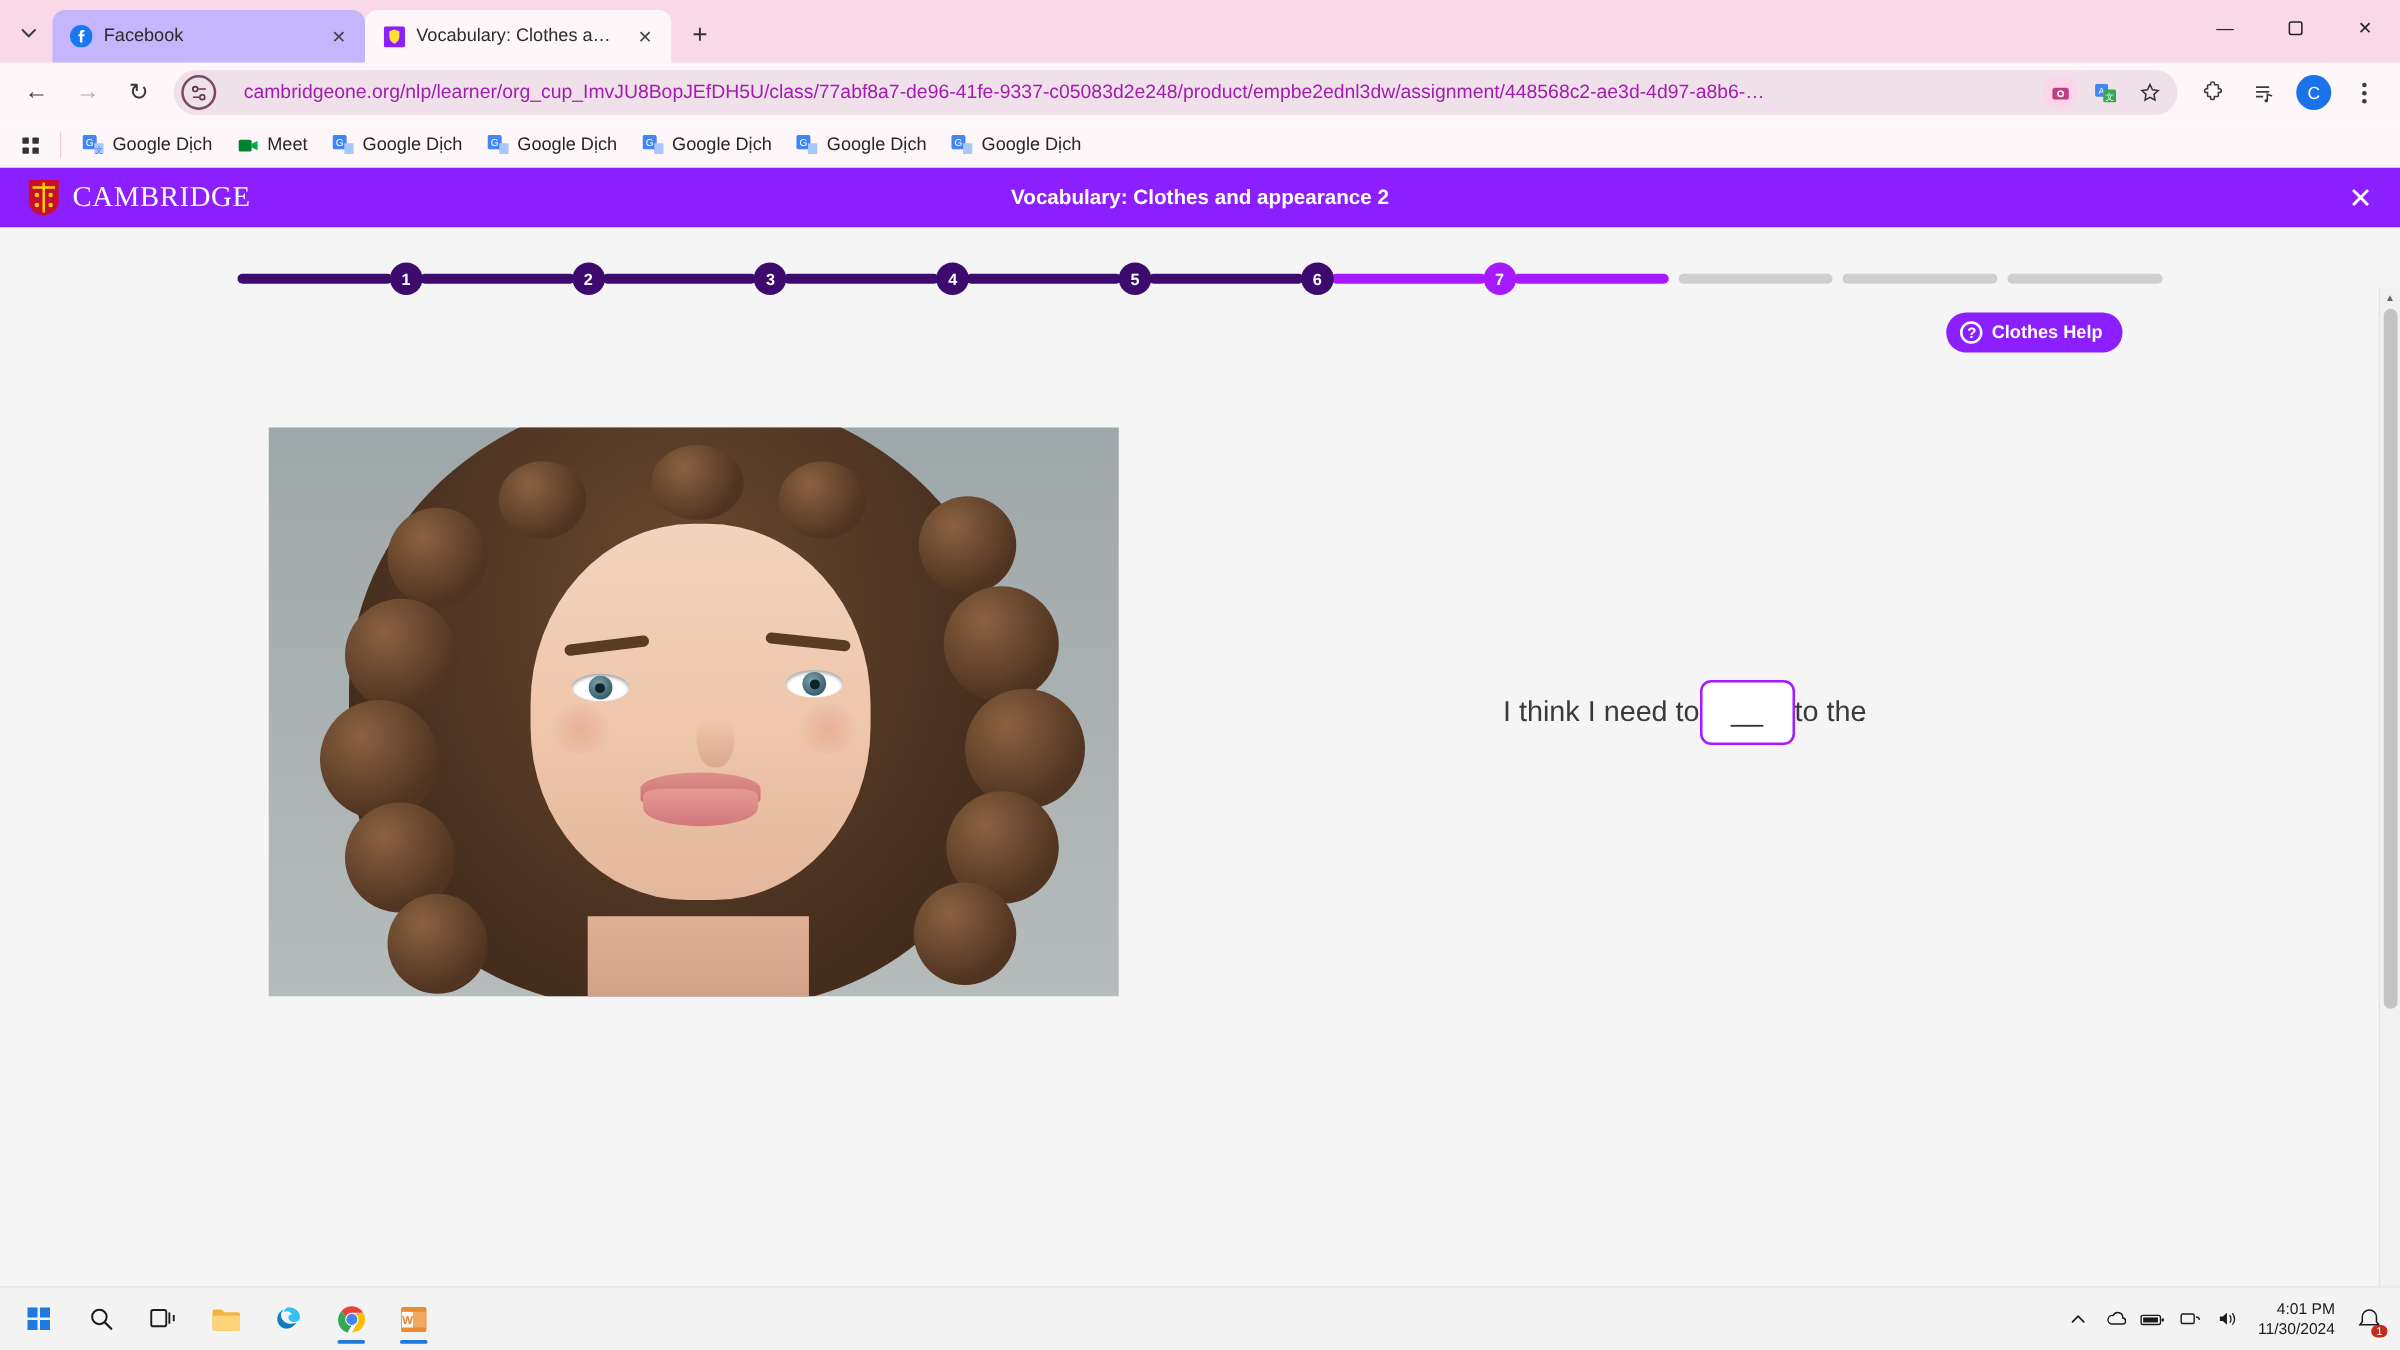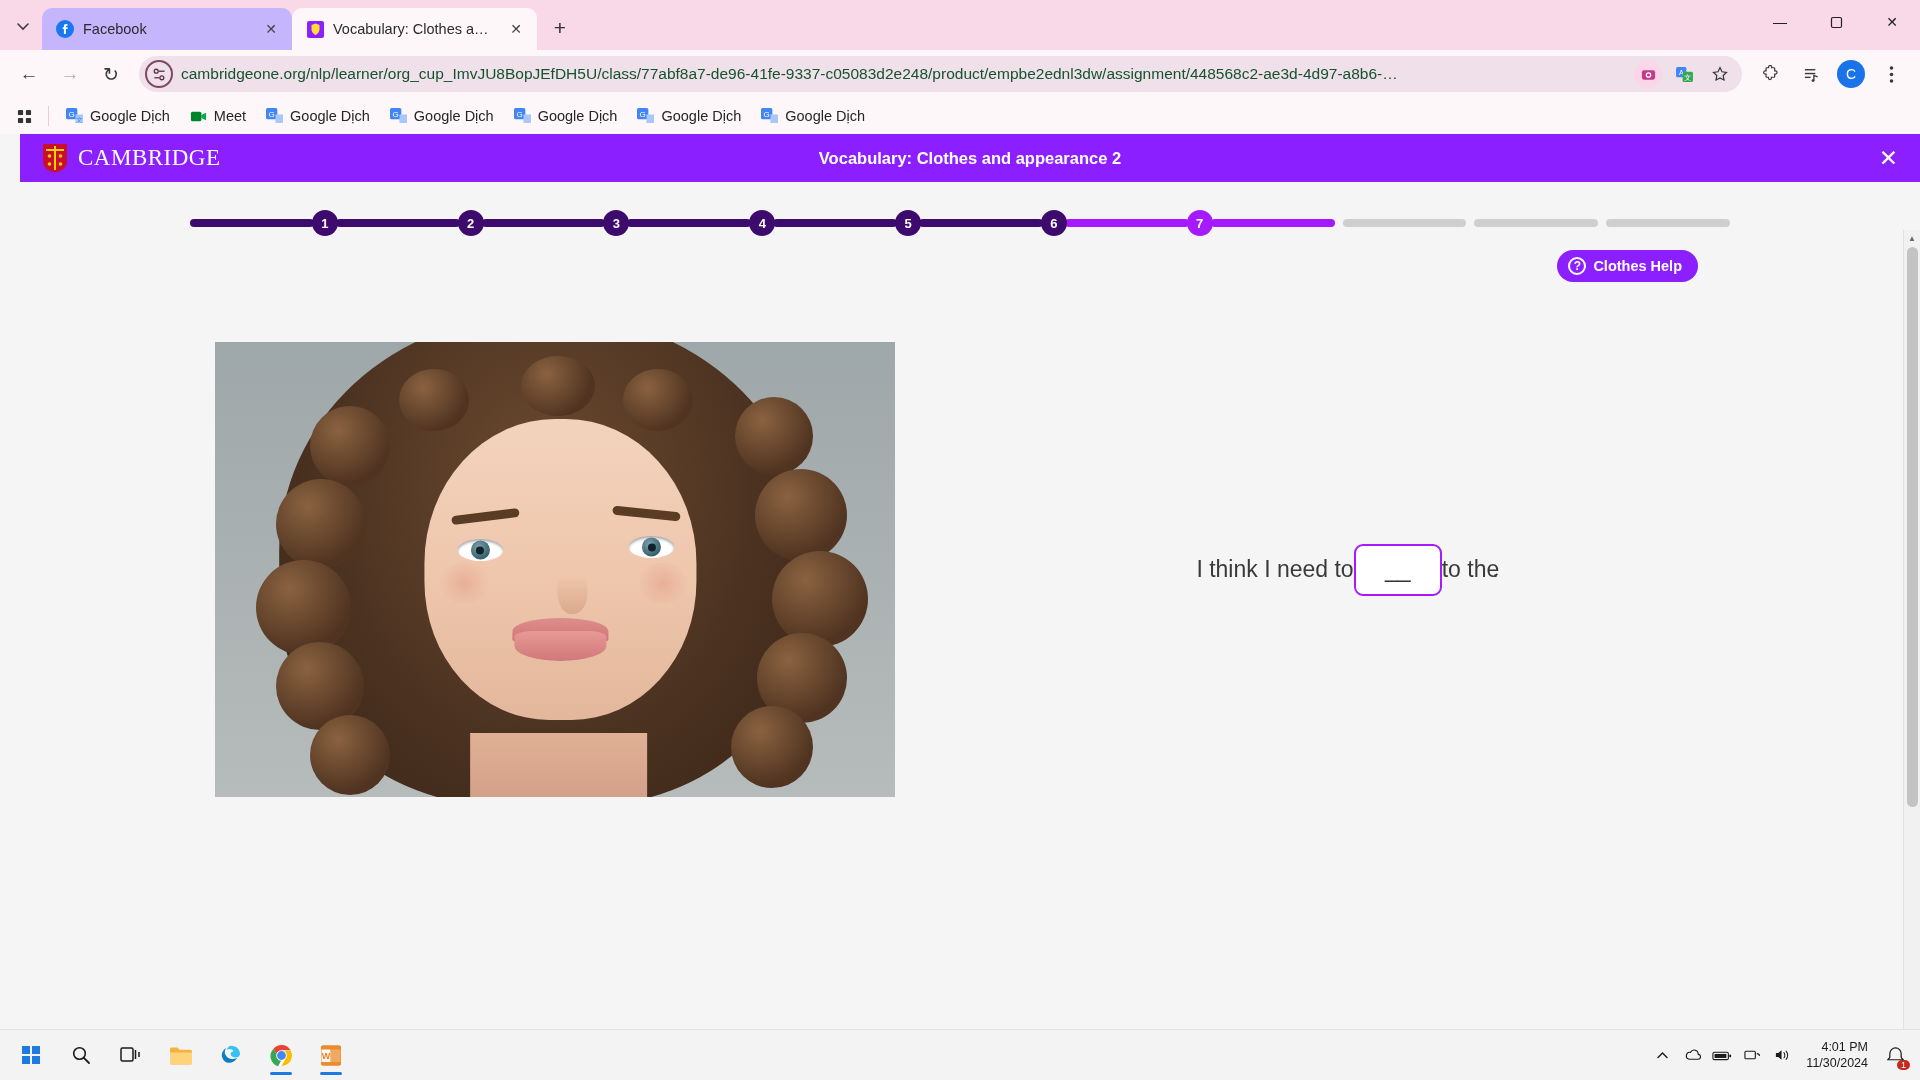--- a/index.html
+++ b/index.html
@@ -65,22 +65,22 @@
   .omnibox {
     flex: 1 1 auto; height: 36px; background: #f0e0ea; border-radius: 18px;
     display: flex; align-items: center; padding: 0 8px 0 6px; gap: 8px;
     margin: 0 6px; min-width: 0; cursor: text;
   }
   .site-chip {
     width: 28px; height: 28px; border-radius: 50%; border: 2px solid #7a4a63;
     display: flex; align-items: center; justify-content: center; flex: 0 0 28px;
   }
   .url {
-    flex: 1 1 auto; font-size: 15.5px; color: #14532d; white-space: nowrap;
-    overflow: hidden; text-overflow: clip; min-width: 0;
+    flex: 1 1 auto; font-size: 15.5px; color: #a21caf; white-space: nowrap;
+    overflow: hidden; text-overflow: clip; min-width: 0; margin-left: 14px;
   }
   .omni-icon {
     width: 28px; height: 28px; border-radius: 50%; display: flex;
     align-items: center; justify-content: center; flex: 0 0 28px;
     font-size: 15px; color: #333; cursor: pointer;
   }
   .lens-chip { background: #fbd5e8; }
   .avatar {
     width: 28px; height: 28px; border-radius: 50%; background: #1a73e8;
     color: #fff; font-size: 14px; display: flex; align-items: center;
@@ -102,21 +102,21 @@
   }
   .gt-icon {
     width: 17px; height: 17px; flex: 0 0 17px; position: relative;
   }
 
   
   .page { flex: 1 1 auto; position: relative; background: #f5f5f5; overflow: hidden; }
 
   .camb-header {
     height: 48px; background: #8c1fff; display: flex; align-items: center;
-    position: relative; padding: 0 22px; margin-left: 20px;
+    position: relative; padding: 0 22px;
   }
   .camb-logo { display: flex; align-items: center; gap: 10px; }
   .crest {
     width: 26px; height: 30px; flex: 0 0 26px;
   }
   .camb-word {
     color: #fff; font-family: "Liberation Serif", serif; font-size: 23px;
     letter-spacing: .5px;
   }
   .camb-title {
@@ -243,21 +243,21 @@
   .sentence {
     display: flex; align-items: center; 
     font-size: 23px; color: #3a3a3a;
   }
   .blank {
     border: 2px solid #a51aff; border-radius: 9px; background: #fff;
     height: 52px; display: flex; align-items: center; justify-content: center;
     padding: 0 14px; font-size: 23px; color: #333; cursor: text;
     font-family: "Liberation Sans", sans-serif;
   }
-  .blank.short { width: 88px; }
+  .blank.short { width: 76px; }
   .blank.long { width: 222px; }
   .period { font-size: 23px; color: #3a3a3a; margin-left: -7px; }
 
   
   .vsb {
     position: absolute; right: 0; top: 48px; bottom: 0; width: 17px;
     background: #f1f1f1; border-left: 1px solid #e2e2e2;
   }
   .vsb-arrow {
     height: 17px; display: flex; align-items: center; justify-content: center;

